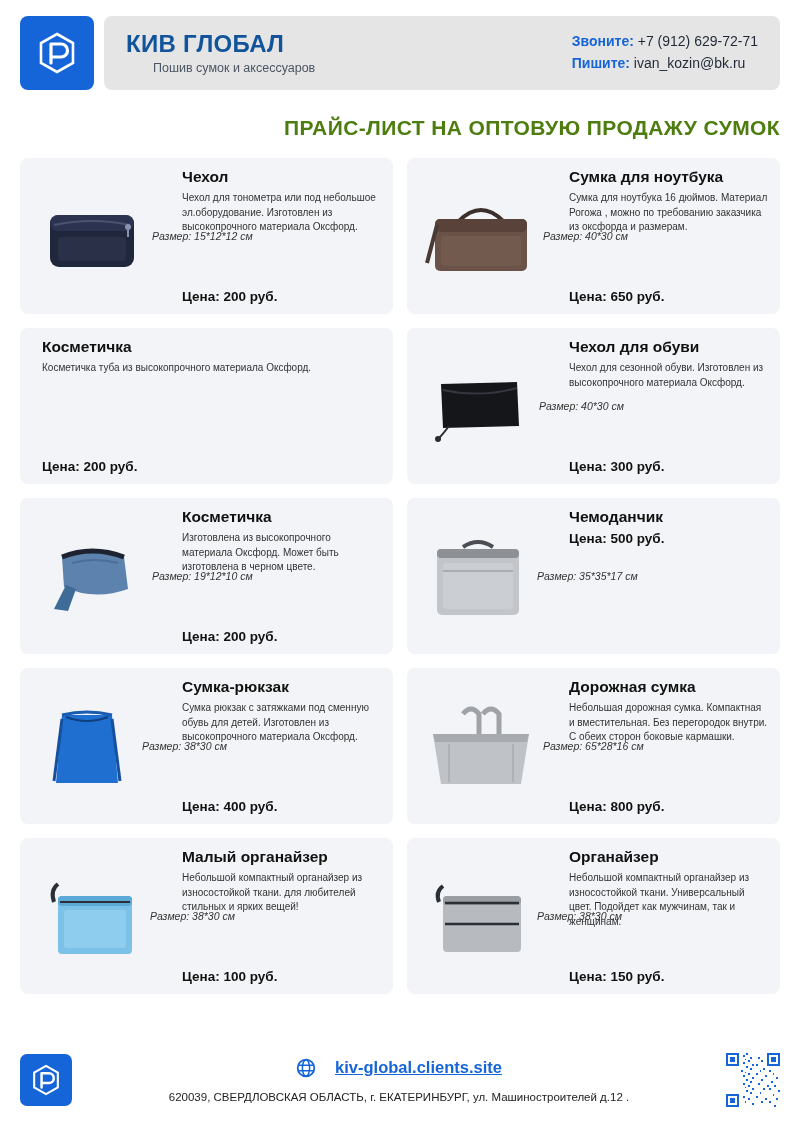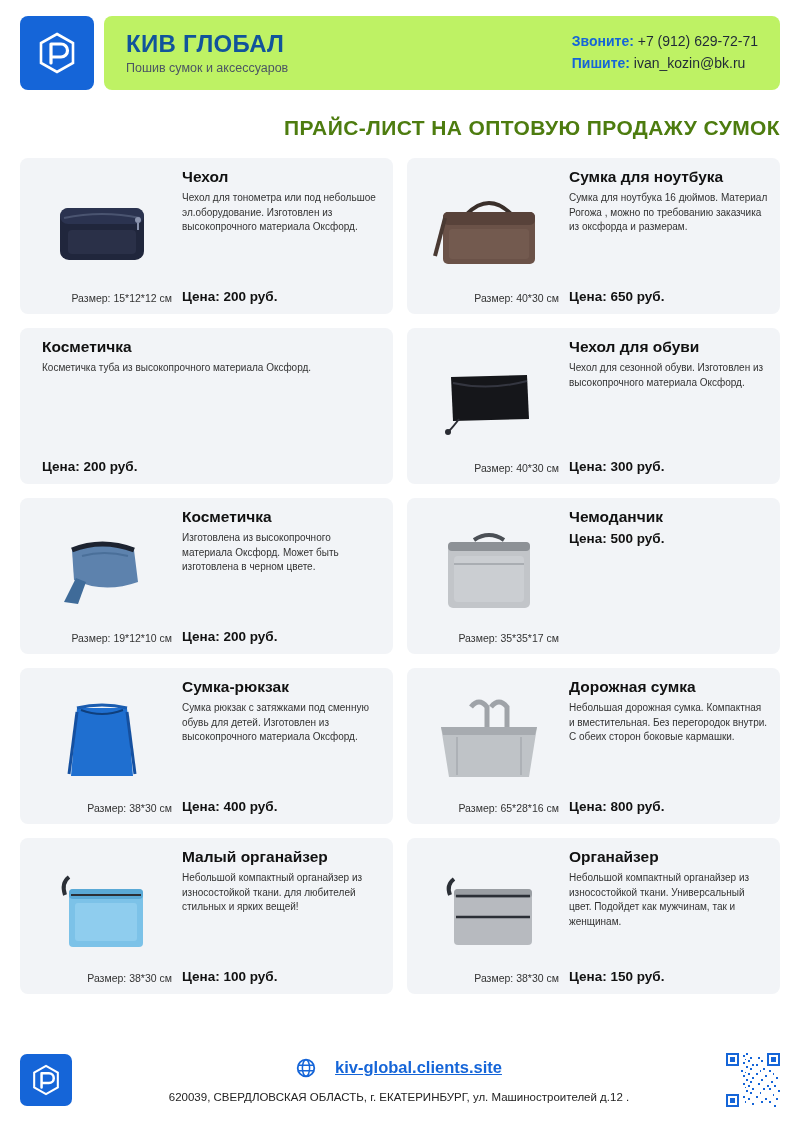--- a/index.html
+++ b/index.html
@@ -34,41 +34,42 @@
     border-radius: 8px;
     background: #1565d8;
     display: flex;
     align-items: center;
     justify-content: center;
     flex: 0 0 auto;
   }
   .header-bar {
     margin-left: 10px;
     flex: 1 1 auto;
-    background: #bef264;
+    background: #e5e5e5;
     border-radius: 8px;
     display: flex;
     align-items: center;
     padding: 0 22px;
     box-sizing: border-box;
   }
   .brand {
     flex: 1 1 auto;
   }
   .brand-name {
     font-size: 24px;
     font-weight: bold;
     color: #11549b;
     letter-spacing: .3px;
     line-height: 1.1;
   }
   .brand-sub {
     font-size: 12.5px;
     color: #4b5563;
     margin-top: 4px;
+    margin-left: 27px;
   }
   .contacts {
     text-align: left;
     font-size: 14px;
     line-height: 1.55;
     white-space: nowrap;
   }
   .contacts .lbl {
     color: #1565d8;
     font-weight: bold;
@@ -99,23 +100,24 @@
     border-radius: 8px;
     padding: 10px 12px 8px 12px;
     box-sizing: border-box;
     display: flex;
     height: 156px;
   }
   .card-img {
     width: 140px;
     flex: 0 0 140px;
     display: flex;
-    flex-direction: column;
-    align-items: flex-end;
+    flex-direction: row;
+    align-items: center;
     justify-content: space-between;
+    font-style: italic;
   }
   .img-holder {
     flex: 1 1 auto;
     width: 100%;
     display: flex;
     align-items: center;
     justify-content: center;
   }
   .size-label {
     font-size: 10.5px;

